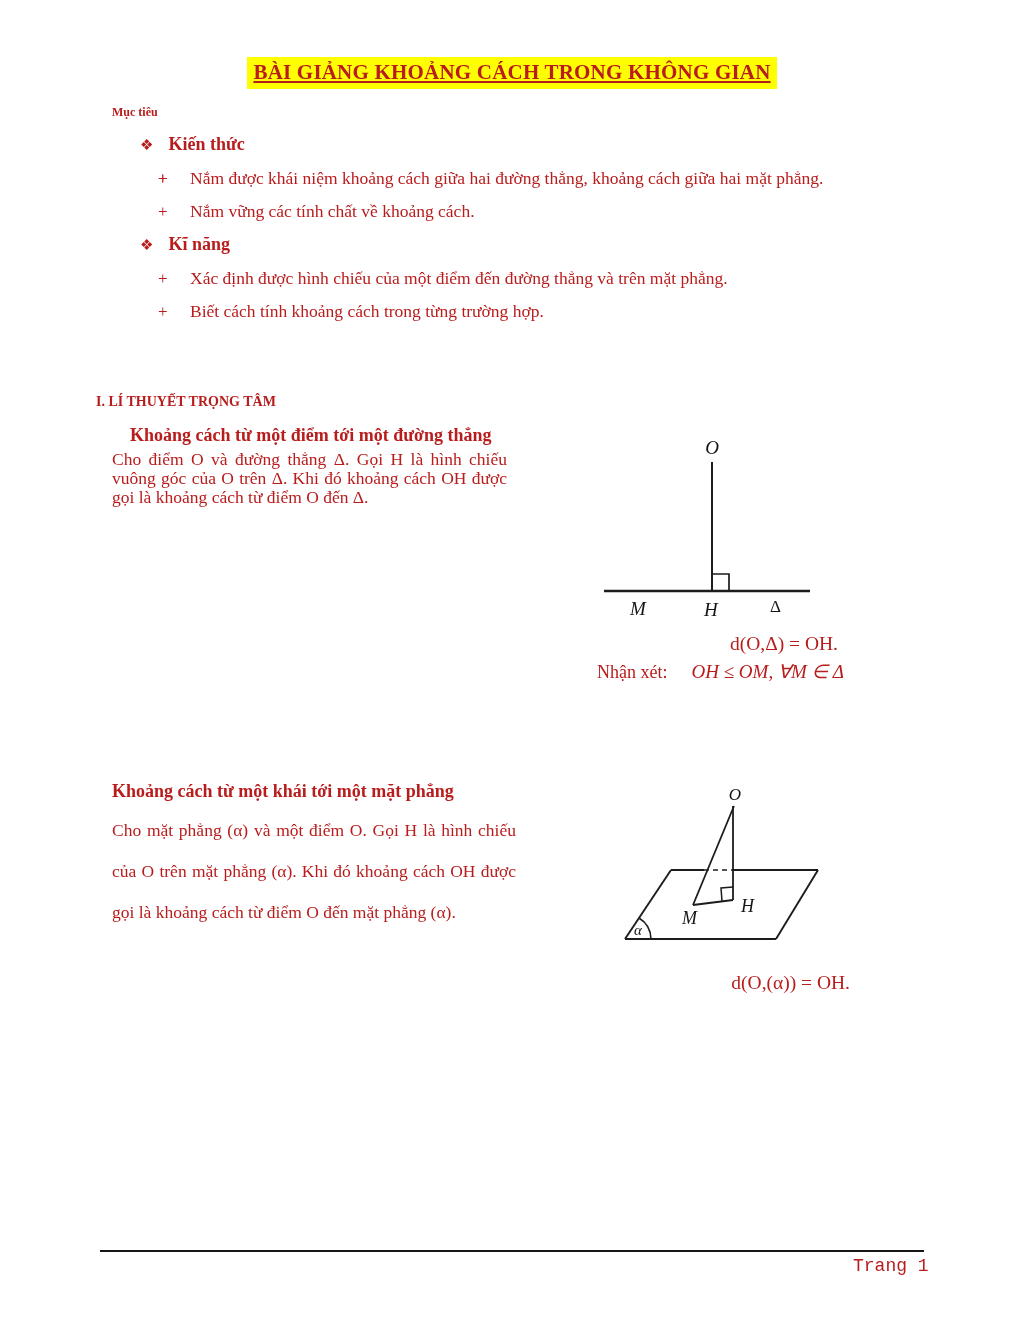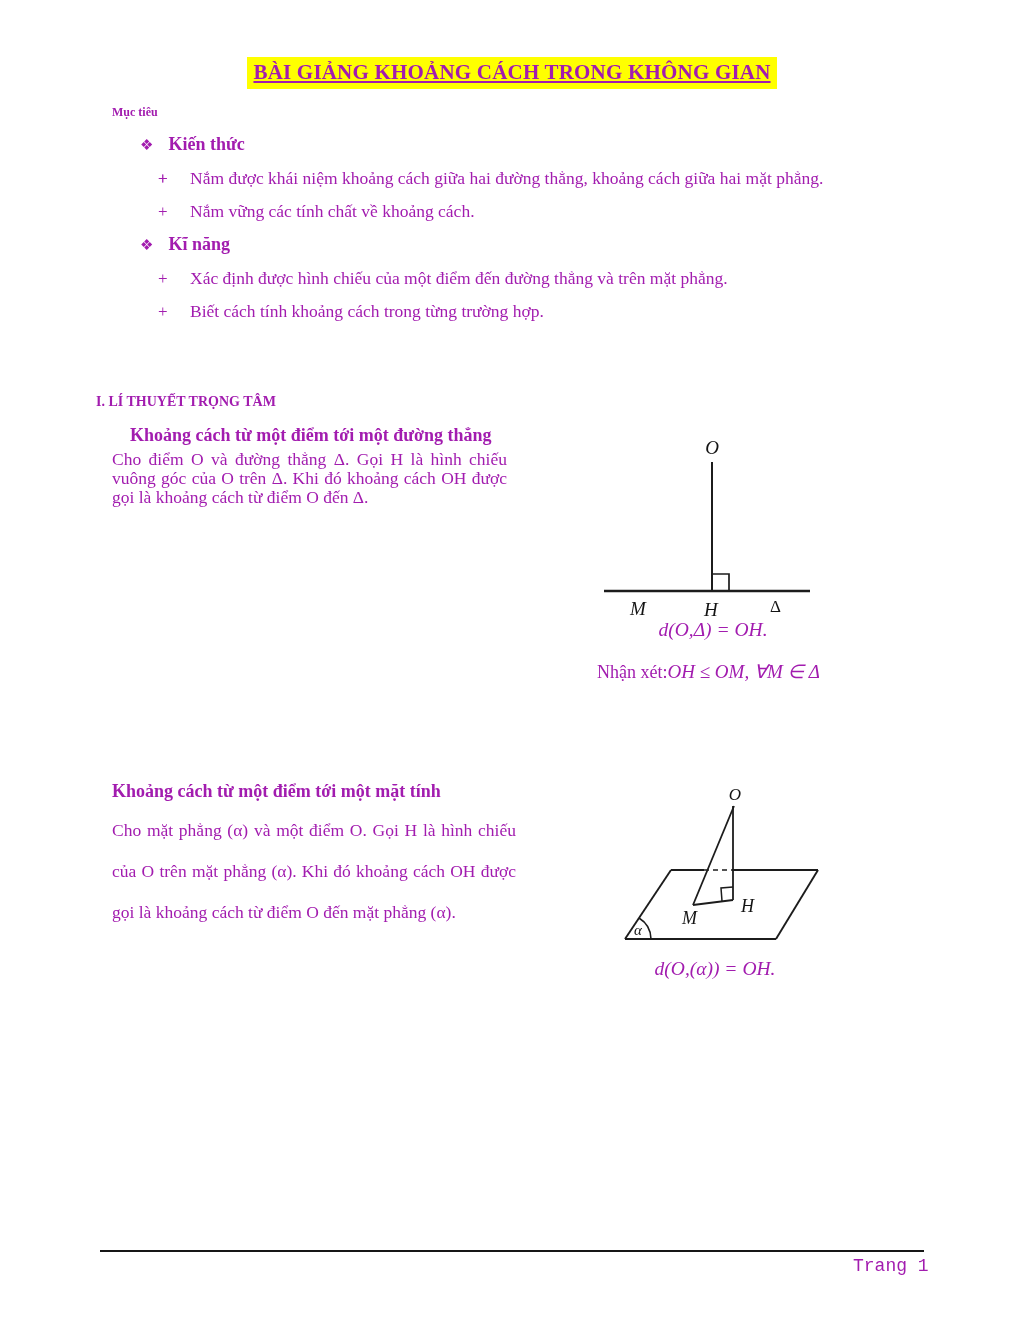--- a/index.html
+++ b/index.html
@@ -1,18 +1,18 @@
 <!DOCTYPE html>
 <html><head>
 <meta charset="utf-8">
 <style>
   html,body{margin:0;padding:0;background:#ffffff;}
   .page{
     position:relative;width:1024px;height:1325px;background:#ffffff;
-    font-family:"Liberation Serif", serif;color:#a21caf;overflow:hidden;
+    font-family:"Liberation Serif", serif;color:#b91c1c;overflow:hidden;
   }
   
   .title-band{position:absolute;top:57px;left:0;width:100%;text-align:center;}
   .title-mark{
     display:inline-block;background:#ffff00;font-weight:bold;font-size:21px;
     letter-spacing:.2px;padding:3px 6px 4px 6px;text-decoration:underline;
   }
   
   .bold-head{position:absolute;font-weight:bold;font-size:12px;line-height:24px;}
   
@@ -20,23 +20,23 @@
   .group-title{font-weight:bold;font-size:18px;}
   .group-title .bullet{font-family:"DejaVu Sans", sans-serif;font-size:15px;margin-right:15px;}
   .obj-item{position:relative;padding-left:50px;text-align:justify;}
   .obj-item .plus{position:absolute;left:18px;font-size:17px;}
   
   .sec-title{position:absolute;left:112px;font-weight:bold;font-size:18px;line-height:24px;}
   .sec-body{position:absolute;left:112px;font-size:17.5px;text-align:justify;}
   .body1{top:450px;width:395px;line-height:19px;}
   .body2{top:810px;width:404px;line-height:41px;}
   .diagram{position:absolute;}
-  .formula{position:absolute;font-style:italic;font-size:19.5px;text-align:center;}
+  .formula{position:absolute;font-size:19.5px;text-align:right;margin-top:14px;}
   .note{position:absolute;font-size:18px;white-space:nowrap;}
-  .note .math{font-style:italic;font-size:19px;margin-left:0;}
+  .note .math{font-style:italic;font-size:19px;margin-left:24px;}
   
   .footer-line{position:absolute;left:100px;top:1250px;width:824px;border-top:2px solid #161616;}
   .footer-page{position:absolute;left:853px;top:1256px;font-size:18px;font-family:Liberation Mono, monospace;}
   svg text{font-family:"Liberation Serif", serif;fill:#141414;}
   .lbl-i{font-style:italic;}
 </style>
 </head>
 <body>
 
 <div class="page">
@@ -91,21 +91,21 @@
       <text x="182" y="182" font-size="17">Δ</text>
     </svg>
   </div>
 
   <div class="formula" style="left:588px;top:619px;width:250px;">d(O,Δ) = OH.</div>
 
   <div class="note" style="left:597px;top:660px;">
     <span>Nhận xét:</span><span class="math">OH ≤ OM, ∀M ∈ Δ</span>
   </div>
 
-  <div class="sec-title" style="top:779px;">Khoảng cách từ một điểm tới một mặt tính</div>
+  <div class="sec-title" style="top:779px;">Khoảng cách từ một khái tới một mặt phẳng</div>
   <div class="sec-body body2">Cho mặt phẳng (α) và một điểm O. Gọi H là hình chiếu của O trên mặt phẳng (α). Khi đó khoảng cách OH được gọi là khoảng cách từ điểm O đến mặt phẳng (α).</div>
 
   <div class="diagram" style="left:598px;top:776px;">
     <svg width="248" height="192" viewBox="0 0 248 192">
       <text x="137" y="24" text-anchor="middle" font-size="17" class="lbl-i">O</text>
 
       <line x1="27" y1="163" x2="73" y2="94" stroke="#1c1c1c" stroke-width="1.9"></line>
       <line x1="73" y1="94" x2="106" y2="94" stroke="#1c1c1c" stroke-width="1.9"></line>
       <line x1="106" y1="94" x2="134" y2="94" stroke="#1c1c1c" stroke-width="1.7" stroke-dasharray="5,4"></line>
       <line x1="134" y1="94" x2="220" y2="94" stroke="#1c1c1c" stroke-width="1.9"></line>

